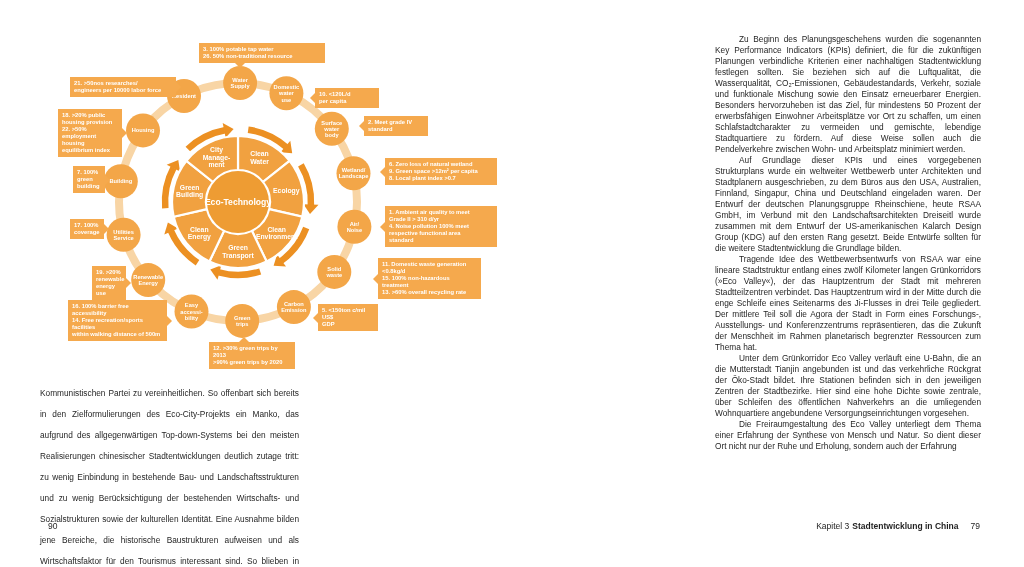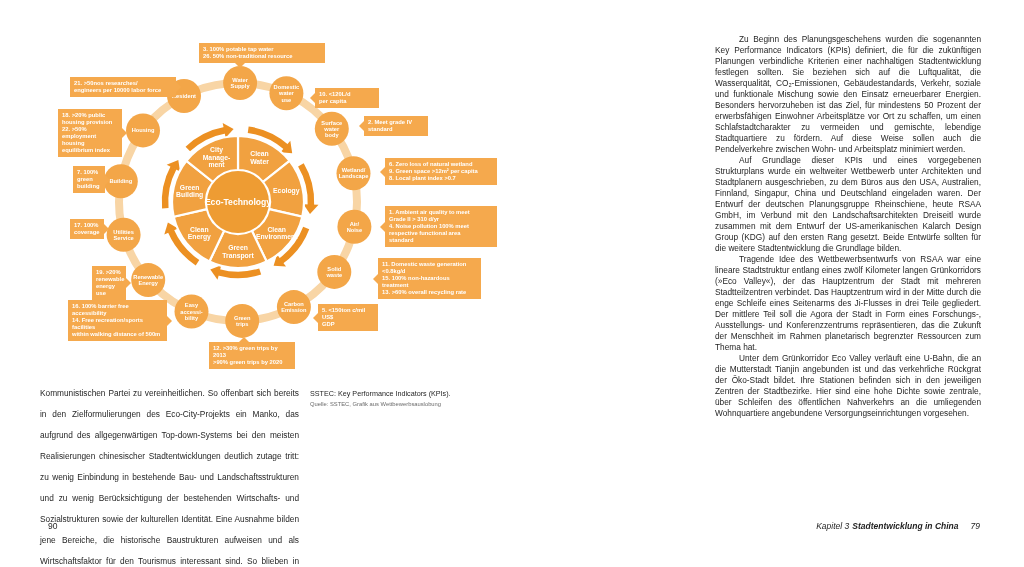--- a/index.html
+++ b/index.html
@@ -16,21 +16,21 @@
   .arr-up{top:-10px;}
   .caption{position:absolute;left:310px;top:389px;width:215px;}
   .caption .t{font-size:7.2px;color:#1f1f1f;margin:0 0 3px 0;}
   .caption .s{font-size:5.8px;color:#6b6b6b;}
   .left-body{position:absolute;left:40px;top:383px;width:259px;font-size:8.3px;
     line-height:21px;text-align:justify;hyphens:auto;}
   .pagenum-left{position:absolute;left:48px;top:521px;font-size:8.5px;}
   .right-col{position:absolute;left:715px;top:34px;width:266px;font-size:8.3px;
     line-height:11px;text-align:justify;hyphens:auto;}
   .right-col p{margin:0;text-indent:24px;}
-  .footer-right{position:absolute;right:44px;top:521px;font-size:8.5px;text-align:right;font-style:italic;}
+  .footer-right{position:absolute;right:44px;top:521px;font-size:8.5px;text-align:right;}
   .footer-right b{margin-left:3px;}
   .footer-right .pn{margin-left:12px;}
 </style>
 </head>
 <body>
 
 <div class="spread">
 
   <div class="diagram-layer">
     <svg id="diagram-svg" width="520" height="405" viewBox="0 0 520 405">
@@ -132,33 +132,30 @@
         <div class="kpi" style="left: 42px; top: 109px; width: 64px; background: rgb(245, 169, 77);">18. &gt;20% public
 housing provision
 22. &gt;50%
 employment housing
 equilibrium index<span class="arr arr-right" style="border-left-color: rgb(245, 169, 77);"></span></div>
         <div class="kpi" style="left: 54px; top: 77px; width: 106px; background: rgb(245, 169, 77);">21. &gt;50nos researches/
 engineers per 10000 labor force<span class="arr arr-right" style="border-left-color: rgb(245, 169, 77);"></span></div>
       </div>
   </div>
 
-  <div class="caption">
-    <div class="t">SSTEC: Key Performance Indicators (KPIs).</div>
-    <div class="s">Quelle: SSTEC, Grafik aus Wettbewerbsauslobung</div>
-  </div>
 
   <div class="left-body">Kommunistischen Partei zu vereinheitlichen. So offenbart sich bereits in den Zielformulierungen des Eco-City-Projekts ein Manko, das aufgrund des allgegenwärtigen Top-down-Systems bei den meisten Realisierungen chinesischer Stadtentwicklungen deutlich zutage tritt: zu wenig Einbindung in bestehende Bau- und Landschaftsstrukturen und zu wenig Berücksichtigung der bestehenden Wirtschafts- und Sozialstrukturen sowie der kulturellen Identität. Eine Ausnahme bilden jene Bereiche, die historische Baustrukturen aufweisen und als Wirtschaftsfaktor für den Tourismus interessant sind. So blieben in Peking viele Hutongs in der Innenstadt erhalten und sind heute in allen Reiseführern präsent.</div>
 
   <div class="pagenum-left">90</div>
 
   <div class="right-col">
       <p>Zu Beginn des Planungsgeschehens wurden die sogenannten Key Performance Indicators (KPIs) definiert, die für die zukünftigen Planungen verbindliche Kriterien einer nachhaltigen Stadtentwicklung festlegen sollten. Sie beziehen sich auf die Luftqualität, die Wasserqualität, CO₂-Emissionen, Gebäudestandards, Verkehr, soziale und funktionale Mischung sowie den Einsatz erneuerbarer Energien. Besonders hervorzuheben ist das Ziel, für mindestens 50 Prozent der erwerbsfähigen Einwohner Arbeitsplätze vor Ort zu schaffen, um einen Schlafstadtcharakter zu vermeiden und gemischte, lebendige Stadtquartiere zu fördern. Auf diese Weise sollen auch die Pendelverkehre zwischen Wohn- und Arbeitsplatz minimiert werden.</p>
       <p>Auf Grundlage dieser KPIs und eines vorgegebenen Strukturplans wurde ein weltweiter Wettbewerb unter Architekten und Stadtplanern ausgeschrieben, zu dem Büros aus den USA, Australien, Finnland, Singapur, China und Deutschland eingeladen waren. Der Entwurf der deutschen Planungsgruppe Rheinschiene, heute RSAA GmbH, im Verbund mit den Landschaftsarchitekten Dreiseitl wurde zusammen mit dem Entwurf der US-amerikanischen Kalarch Design Group (KDG) auf den ersten Rang gesetzt. Beide Entwürfe sollten für die weitere Stadtentwicklung die Grundlage bilden.</p>
       <p>Tragende Idee des Wettbewerbsentwurfs von RSAA war eine lineare Stadtstruktur entlang eines zwölf Kilometer langen Grünkorridors (»Eco Valley«), der das Hauptzentrum der Stadt mit mehreren Stadtteilzentren verbindet. Das Hauptzentrum wird in der Mitte durch die enge Schleife eines Seitenarms des Ji-Flusses in drei Teile gegliedert. Der mittlere Teil soll die Agora der Stadt in Form eines Forschungs-, Ausstellungs- und Konferenzzentrums repräsentieren, das die Zukunft der Menschheit im Rahmen planetarisch begrenzter Ressourcen zum Thema hat.</p>
       <p>Unter dem Grünkorridor Eco Valley verläuft eine U-Bahn, die an die Mutterstadt Tianjin angebunden ist und das verkehrliche Rückgrat der Öko-Stadt bildet. Ihre Stationen befinden sich in den jeweiligen Zentren der Stadtbezirke. Hier sind eine hohe Dichte sowie zentrale, über Schleifen des öffentlichen Nahverkehrs an die umliegenden Wohnquartiere angebundene Versorgungseinrichtungen vorgesehen.</p>
+      <p>Die Freiraumgestaltung des Eco Valley unterliegt dem Thema einer Erfahrung der Synthese von Mensch und Natur. So dient dieser Ort nicht nur der Ruhe und Erholung, sondern auch der Erfahrung</p>
     </div>
 
   <div class="footer-right">
     <span>Kapitel 3</span><b>Stadtentwicklung in China</b><span class="pn">79</span>
   </div>
 
 </div>
 
 </body></html>

